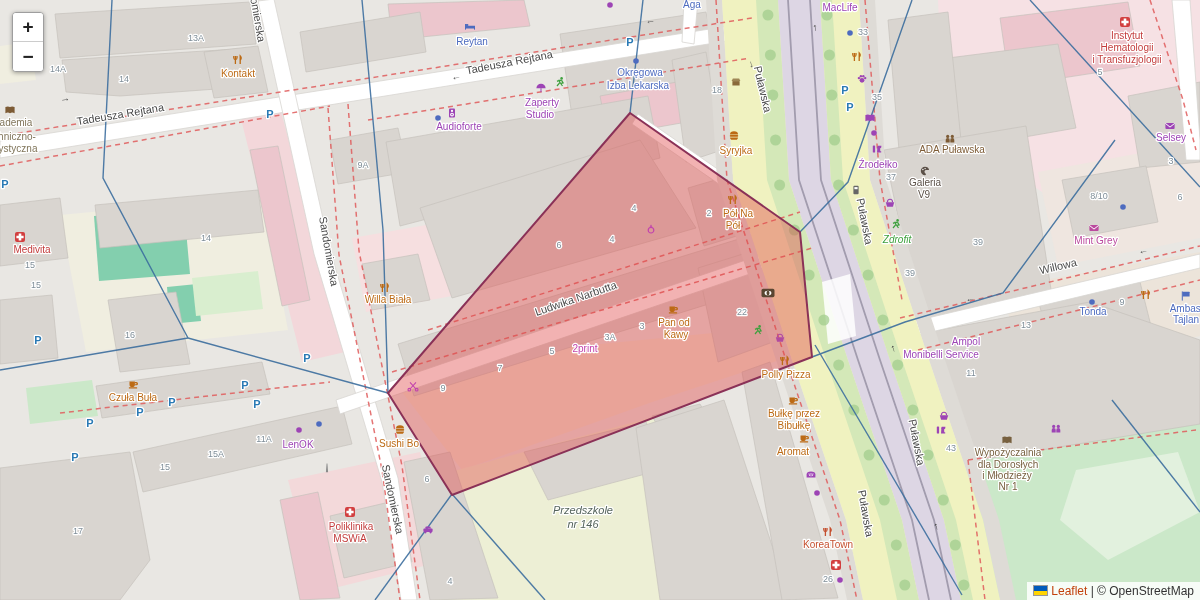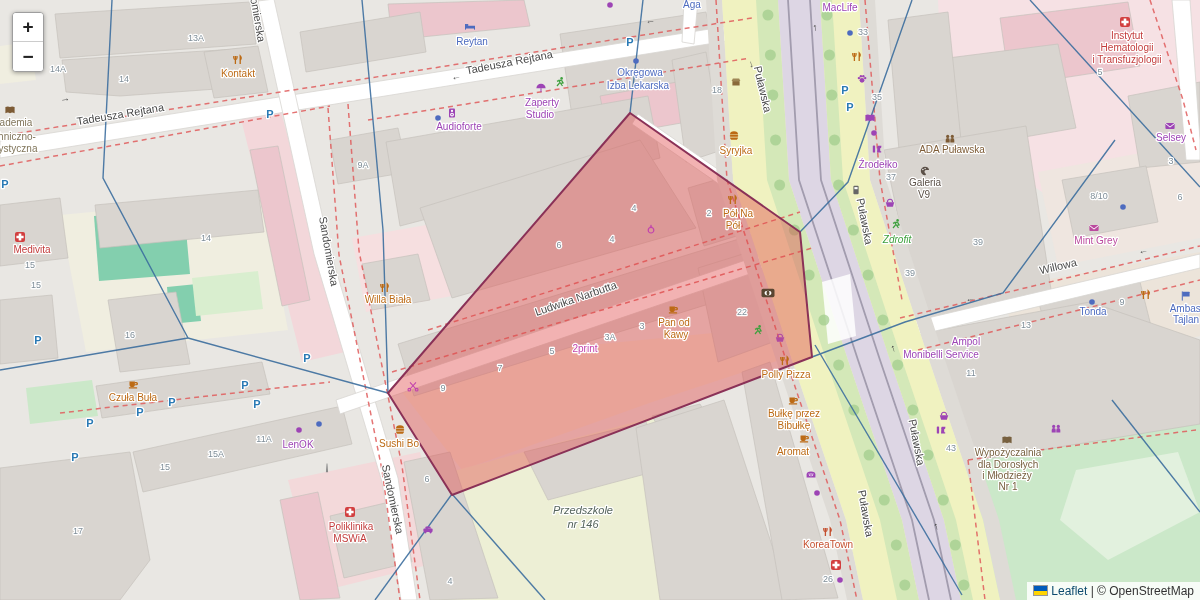--- a/index.html
+++ b/index.html
@@ -4,21 +4,21 @@
 <style>
   html,body{margin:0;padding:0;background:#fff;}
   #map{position:relative;width:1200px;height:600px;overflow:hidden;background:#e9e7e3;font-family:"Liberation Sans",sans-serif;cursor:grab;}
   #map svg{display:block;}
   svg text{font-family:"Liberation Sans","DejaVu Sans",sans-serif;}
   .ml{paint-order:stroke;stroke:#ffffff;stroke-width:2.4px;stroke-linejoin:round;}
   .zoomctl{position:absolute;top:12px;left:12px;width:30px;border:1px solid #9e9e9e;border-radius:4px;background:#fff;box-shadow:0 1px 4px rgba(0,0,0,.35);z-index:20;overflow:hidden;}
   .zoomctl button{display:block;width:30px;height:29px;background:#fff;border:none;font-size:19px;font-weight:bold;color:#222;cursor:pointer;line-height:26px;padding:0;font-family:"Liberation Sans",sans-serif;}
   .zoomctl button:first-child{border-bottom:1px solid #ccc;}
   .attr{position:absolute;right:0;bottom:0;background:rgba(255,255,255,.85);padding:2px 6px 2px 6px;font-size:12px;color:#333;z-index:20;white-space:nowrap;}
-  .attr a{color:#0c4a6e;text-decoration:none;}
+  .attr a{color:#c2410c;text-decoration:none;}
   .uaflag{display:inline-block;width:13px;height:9px;vertical-align:-1px;margin-right:3px;background:linear-gradient(to bottom,#005BBB 0 50%,#FFD500 50% 100%);border:0.5px solid #999;}
 </style>
 </head>
 <body>
 
 <div id="map">
 <svg id="mapsvg" width="1200" height="600" viewBox="0 0 1200 600">
 
   <rect x="0" y="0" width="1200" height="600" fill="#e9e7e3"></rect>
 

